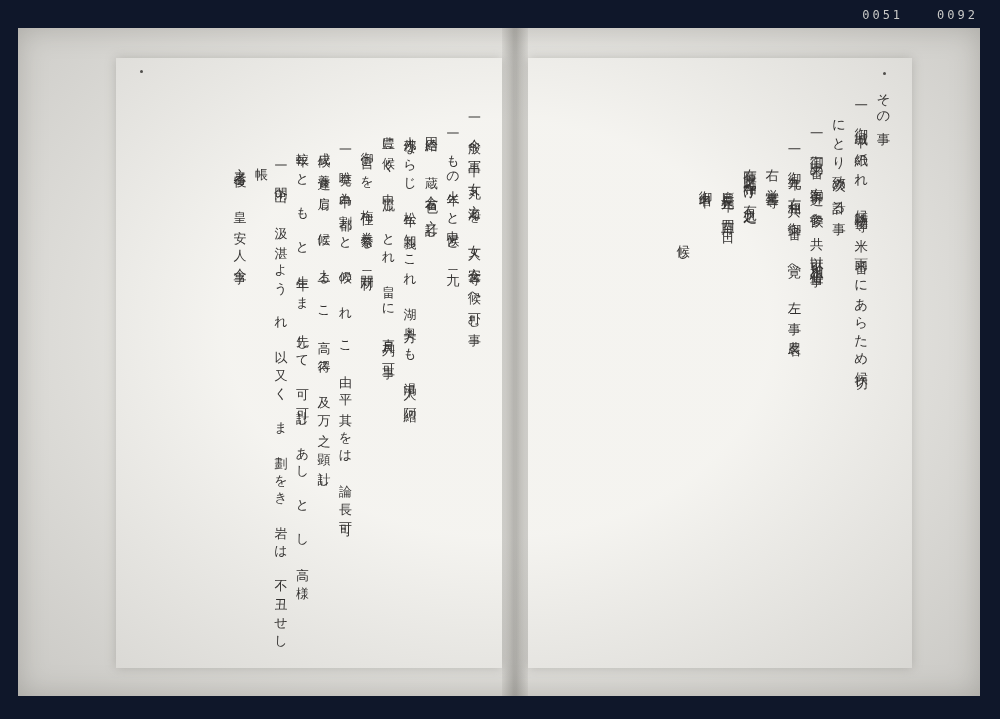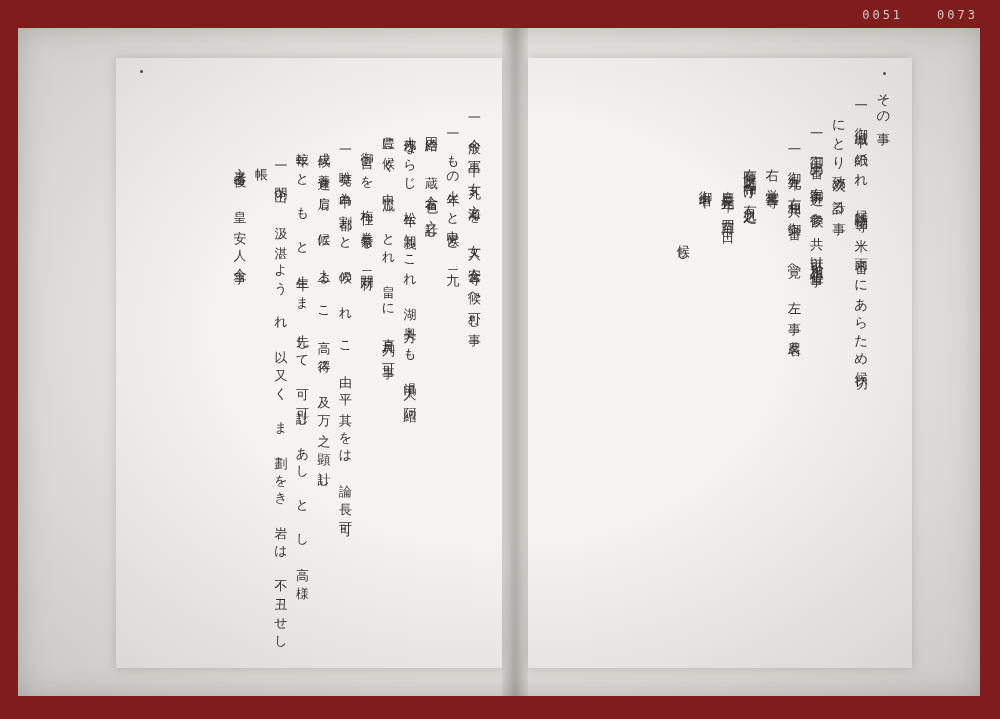--- a/index.html
+++ b/index.html
@@ -10,21 +10,21 @@
   body {
     width: 1000px;
     height: 719px;
     overflow: hidden;
     font-family: "Liberation Serif", serif;
   }
   #page {
     position: relative;
     width: 1000px;
     height: 719px;
-    background: #7f1d1d;
+    background: #0f172a;
   }
 
   
   .frame-numbers {
     position: absolute;
     top: 8px;
     right: 22px;
     display: flex;
     gap: 34px;
     color: #d8d8d4;
@@ -126,21 +126,21 @@
   .col.short  { max-height: 330px; }
   .col.tiny   { max-height: 220px; font-size: 12px; }
 </style>
 </head>
 <body>
 
 <div id="page">
 
   <div class="frame-numbers">
     <span>0051</span>
-    <span>0073</span>
+    <span>0092</span>
   </div>
 
   <div class="spread">
     <div class="gutter"></div>
 
     <div class="leaf left">
       <span class="corner-mark tl"></span>
       <div class="cols">
         <div class="col i2">一　今般　軍中　女丸　之海を　女人　安合等　候へ可む事</div>
         <div class="col i3">一　もの火年　と申候と　二九</div>

